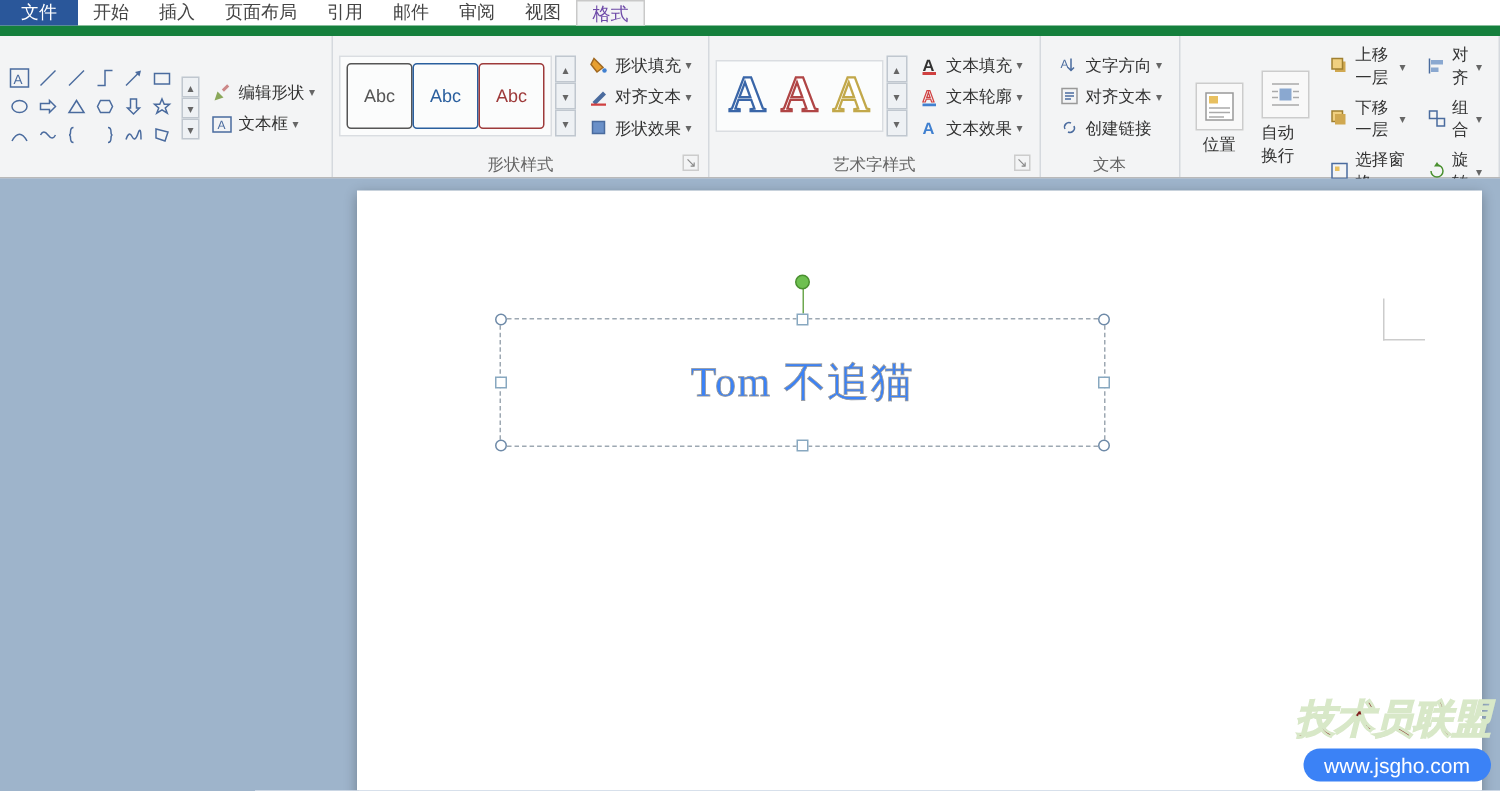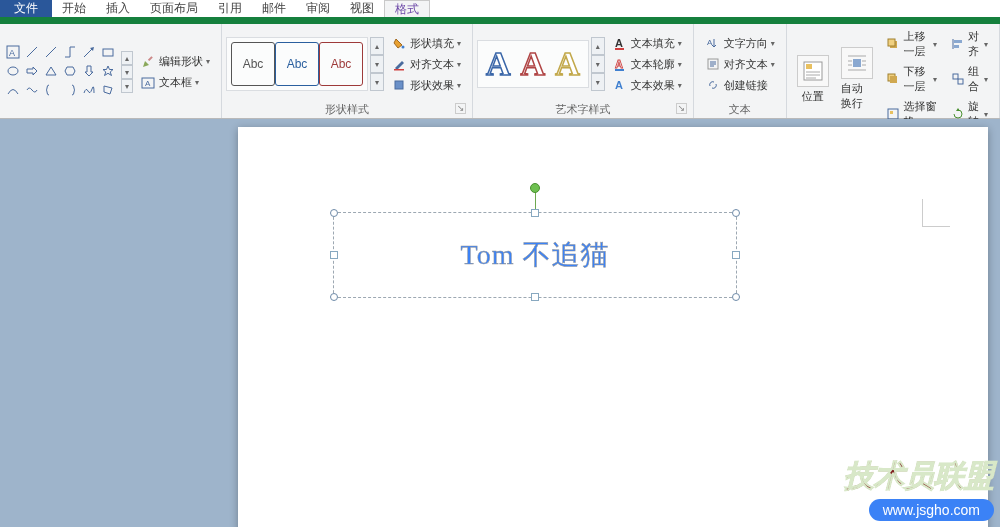--- a/index.html
+++ b/index.html
@@ -53,21 +53,21 @@
   .margin-corner { position: absolute; right: 38px; top: 72px; width: 28px; height: 28px; border-right: 1px solid #ccc; border-top: 1px solid #ccc; transform: rotate(180deg); }
   
   .textbox { position: absolute; left: 95px; top: 85px; width: 404px; height: 86px; border: 1px dashed #9da8b2; background: #fff; display: flex; align-items: center; justify-content: center; }
   .textbox .wordart-text { font-size: 28px; font-family: Liberation Serif, serif; color: #3b82f6; -webkit-text-stroke: 0.5px #999; letter-spacing: 1px; }
   .handle { width: 8px; height: 8px; border: 1px solid #6e8aa8; background: #fff; border-radius: 50%; position: absolute; }
   .handle.sq { border-radius: 0; border-color: #88a8c0; }
   .rot-stem { position: absolute; left: 50%; top: -22px; width: 1px; height: 20px; background: #6ea850; }
   .rot-handle { position: absolute; left: 50%; top: -30px; width: 10px; height: 10px; margin-left: -5px; border-radius: 50%; background: #6ec050; border: 1px solid #4a9030; }
   
   .watermark { position: absolute; right: 6px; bottom: 6px; text-align: right; }
-  .wm-top { font-size: 30px; font-weight: bold; font-style: italic; color: #7f1d1d; -webkit-text-stroke: 1px #d8e8c8; white-space: nowrap; }
+  .wm-top { font-size: 26px; font-weight: bold; font-style: italic; color: #7f1d1d; -webkit-text-stroke: 1px #d8e8c8; white-space: nowrap; }
   .wm-bot { display: inline-block; background: #3b82f6; color: #fff; font-size: 14px; padding: 3px 14px; border-radius: 12px; margin-top: 2px; }
 </style>
 </head>
 <body>
 
 <div class="tabs">
   <div class="tab-file">文件</div>
   <div class="tab">开始</div>
   <div class="tab">插入</div>
   <div class="tab">页面布局</div>

